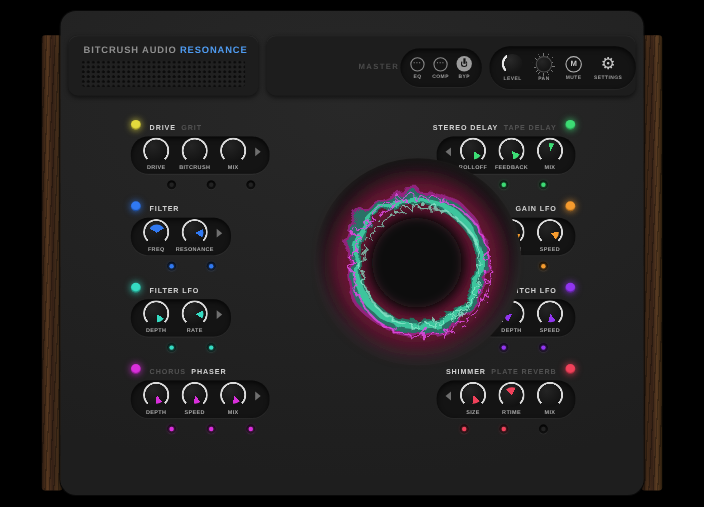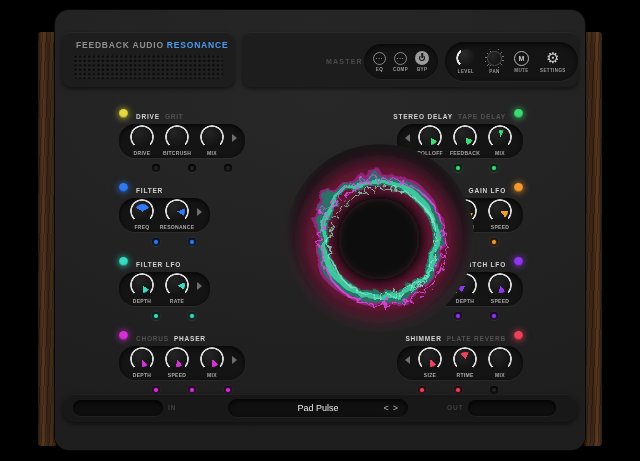--- a/index.html
+++ b/index.html
@@ -120,21 +120,21 @@
 <body>
 
 <div id="stage">
   <div class="cheek" id="cheek-l"></div>
   <div class="cheek" id="cheek-r"></div>
 
   <div id="panel">
 
     <div class="hblock" id="hb-logo">
       <div class="brand">
-        <span class="b1">FEEDBACK AUDIO</span><span class="b2">RESONANCE</span>
+        <span class="b1">BITCRUSH AUDIO</span><span class="b2">RESONANCE</span>
       </div>
       <div class="grille"></div>
     </div>
 
     <div class="hblock" id="hb-master">
       <div id="master-label">MASTER</div>
 
       <div class="hpill" id="toggle-pill">
         <div class="hunit">
           <span class="tog-circle">···</span>
@@ -495,28 +495,15 @@
         <circle cx="99" cy="101" r="60" fill="none" stroke="#1f7a63" stroke-width="13" opacity="0.9"></circle>
         <circle cx="99" cy="101" r="59" fill="none" stroke="#3ec9a0" stroke-width="6" opacity="0.95"></circle>
       </g>
       <g filter="url(#turb2)">
         <circle cx="99" cy="101" r="65" fill="none" stroke="#e14ae3" stroke-width="2" opacity="0.85"></circle>
         <circle cx="99" cy="101" r="56" fill="none" stroke="#8fe8cc" stroke-width="2" opacity="0.75"></circle>
       </g>
       <circle cx="99" cy="101" r="42" fill="#090c0b" filter="url(#blurMid)"></circle>
     </svg>
 
-    <div id="footer">
-      <div class="meter" id="meter-in"></div>
-      <div class="io-label" id="in-label">IN</div>
-      <div id="preset">
-        <span id="preset-name">Pad Pulse</span>
-        <span id="preset-nav">
-          <span class="chev">&lt;</span>
-          <span class="chev">&gt;</span>
-        </span>
-      </div>
-      <div class="io-label" id="out-label">OUT</div>
-      <div class="meter" id="meter-out"></div>
-    </div>
 
   </div>
 </div>
 
 </body></html>

